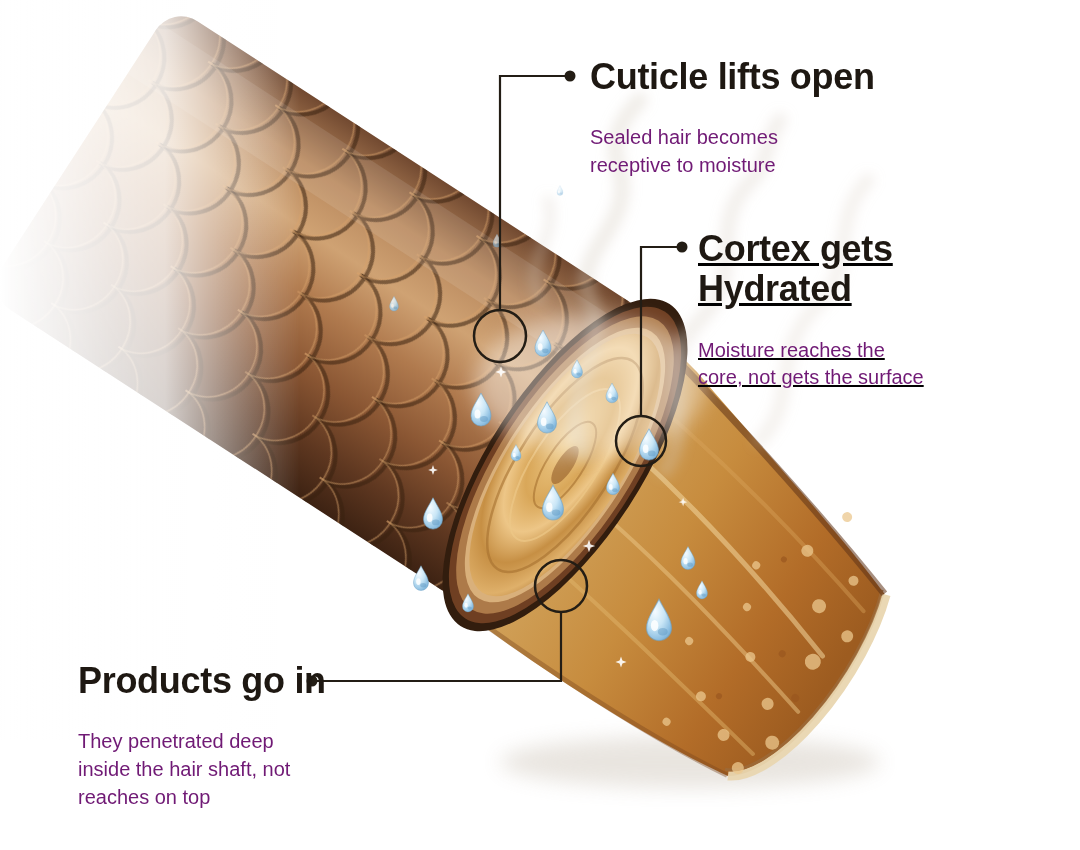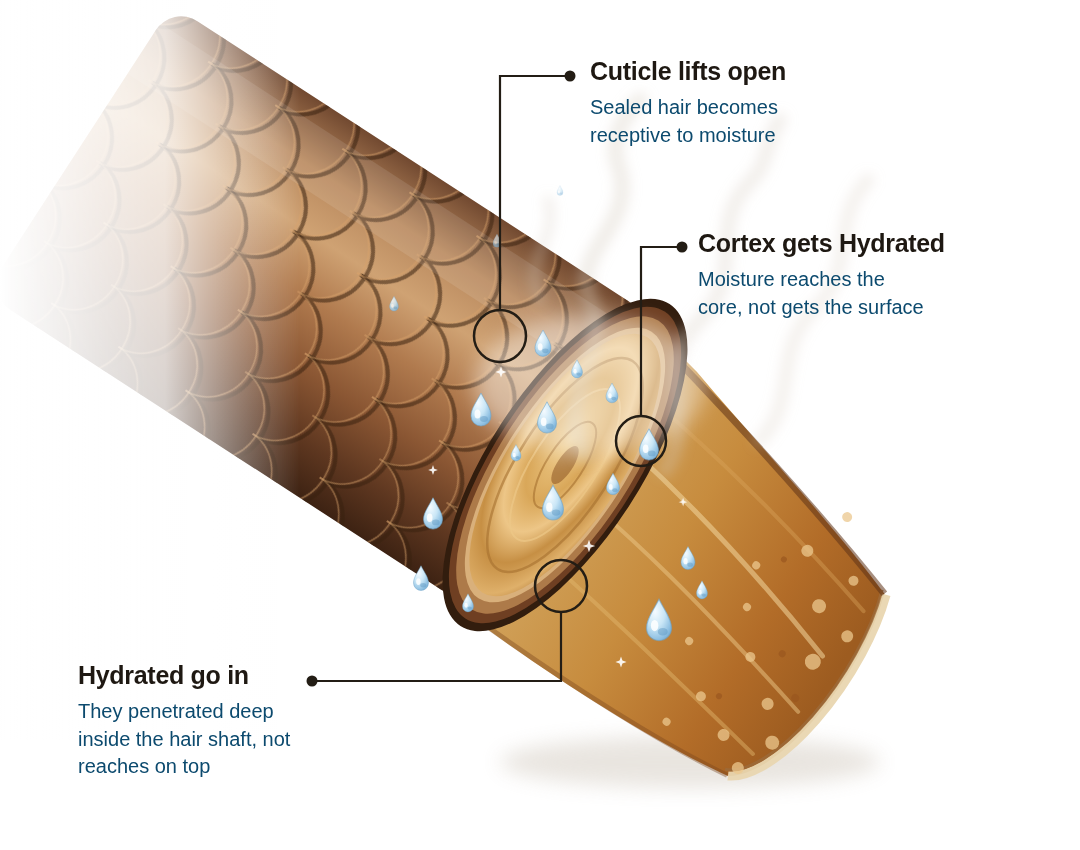--- a/index.html
+++ b/index.html
@@ -3,26 +3,26 @@
 <meta charset="utf-8">
 <style>
   html,body{margin:0;padding:0;background:#ffffff;}
   .stage{
     position:relative;width:1080px;height:850px;background:#ffffff;
     font-family:"Liberation Sans",sans-serif;overflow:hidden;
   }
   .art{position:absolute;left:0;top:0;}
   .callout{position:absolute;z-index:5;}
   .callout-heading{
-    font-size:25px;font-weight:700;color:#1e1812;letter-spacing:-0.3px;
+    font-size:36px;font-weight:700;color:#1e1812;letter-spacing:-0.3px;
     line-height:1.12;margin:0;
   }
   .callout-body{
-    font-size:20px;font-weight:400;color:#0c4a6e;line-height:1.38;
-    margin-top:9px;white-space:pre-line;
+    font-size:20px;font-weight:400;color:#701a75;line-height:1.38;
+    margin-top:27px;white-space:pre-line;
   }
 </style>
 </head>
 <body>
 
 <div class="stage">
 
   <svg class="art" width="1080" height="850" viewBox="0 0 1080 850">
     <defs>
       <linearGradient id="cylGrad" gradientUnits="userSpaceOnUse" x1="0" y1="-175" x2="0" y2="175">
@@ -210,26 +210,26 @@
       </g>
     </g>
   </svg>
 
   <div class="callout" style="left:590px;top:57px;width:330px;">
     <div class="callout-heading">Cuticle lifts open</div>
     <div class="callout-body">Sealed hair becomes
 receptive to moisture</div>
   </div>
 
-  <div class="callout" style="left:698px;top:229px;width:340px;">
+  <div class="callout" style="left:698px;top:229px;width:340px;text-decoration:underline;">
     <div class="callout-heading">Cortex gets Hydrated</div>
     <div class="callout-body">Moisture reaches the
 core, not gets the surface</div>
   </div>
 
   <div class="callout" style="left:78px;top:661px;width:300px;">
-    <div class="callout-heading">Hydrated go in</div>
+    <div class="callout-heading">Products go in</div>
     <div class="callout-body">They penetrated deep
 inside the hair shaft, not
 reaches on top</div>
   </div>
 
 </div>
 
 </body></html>

